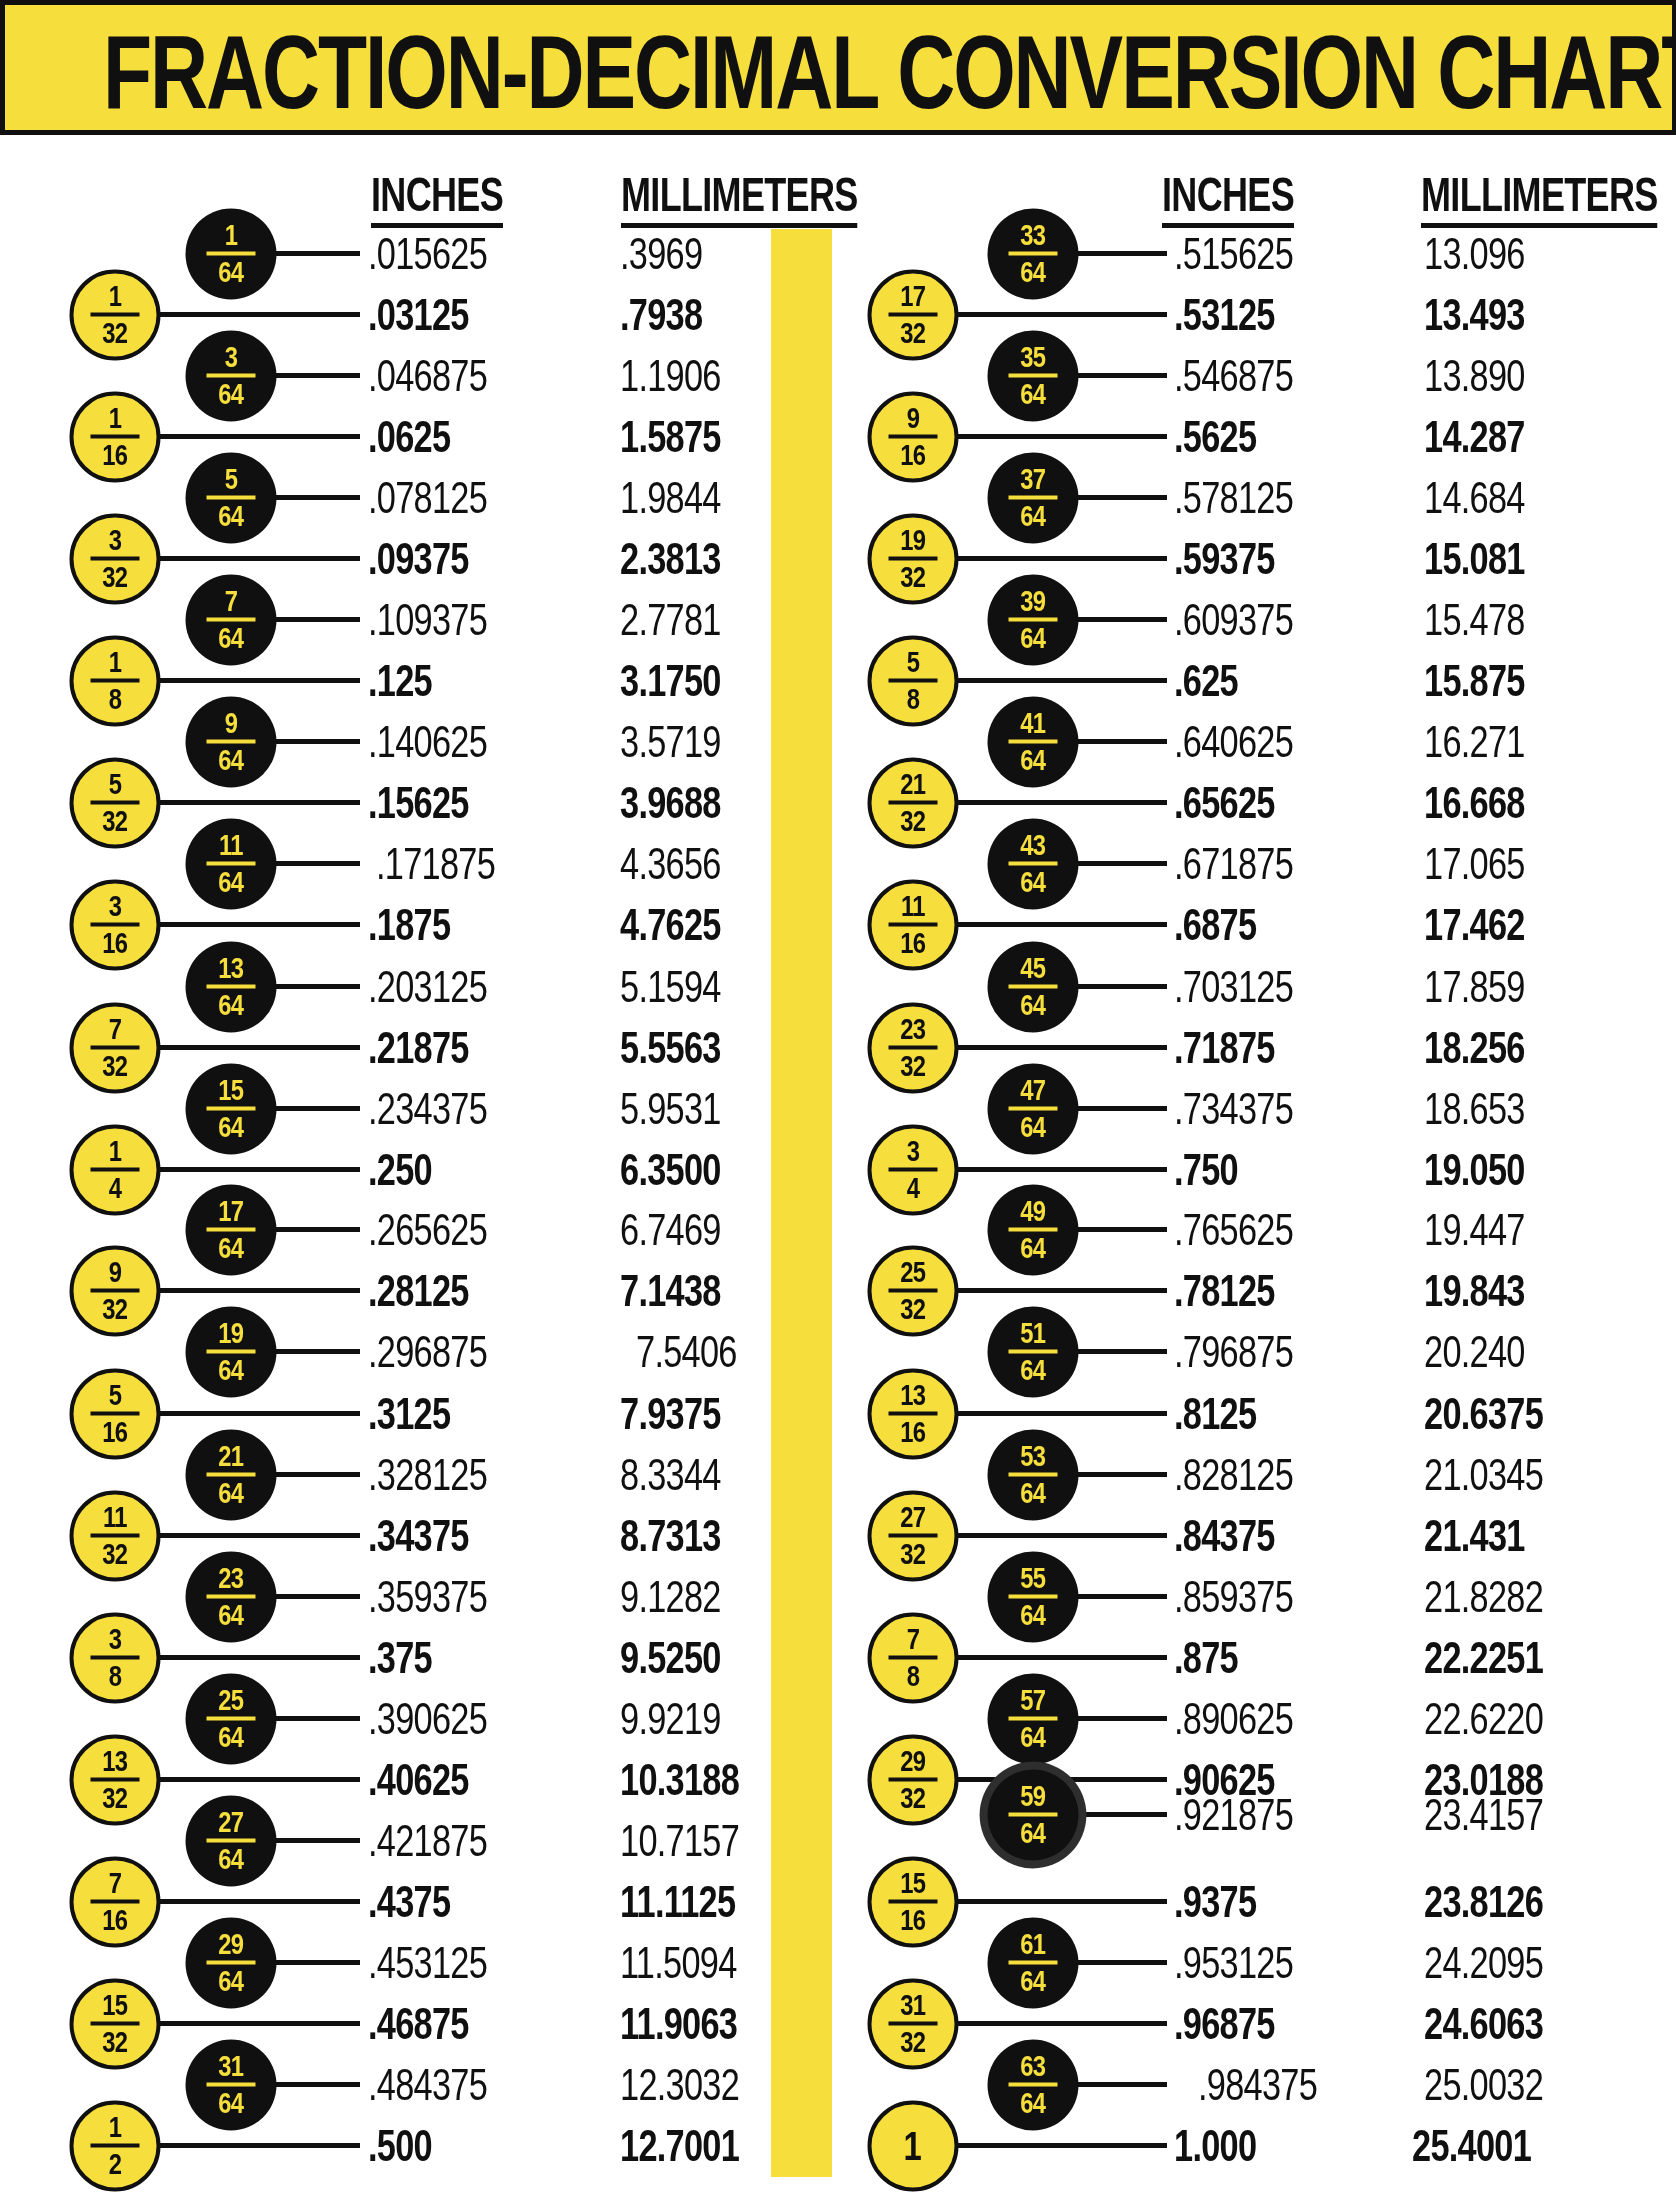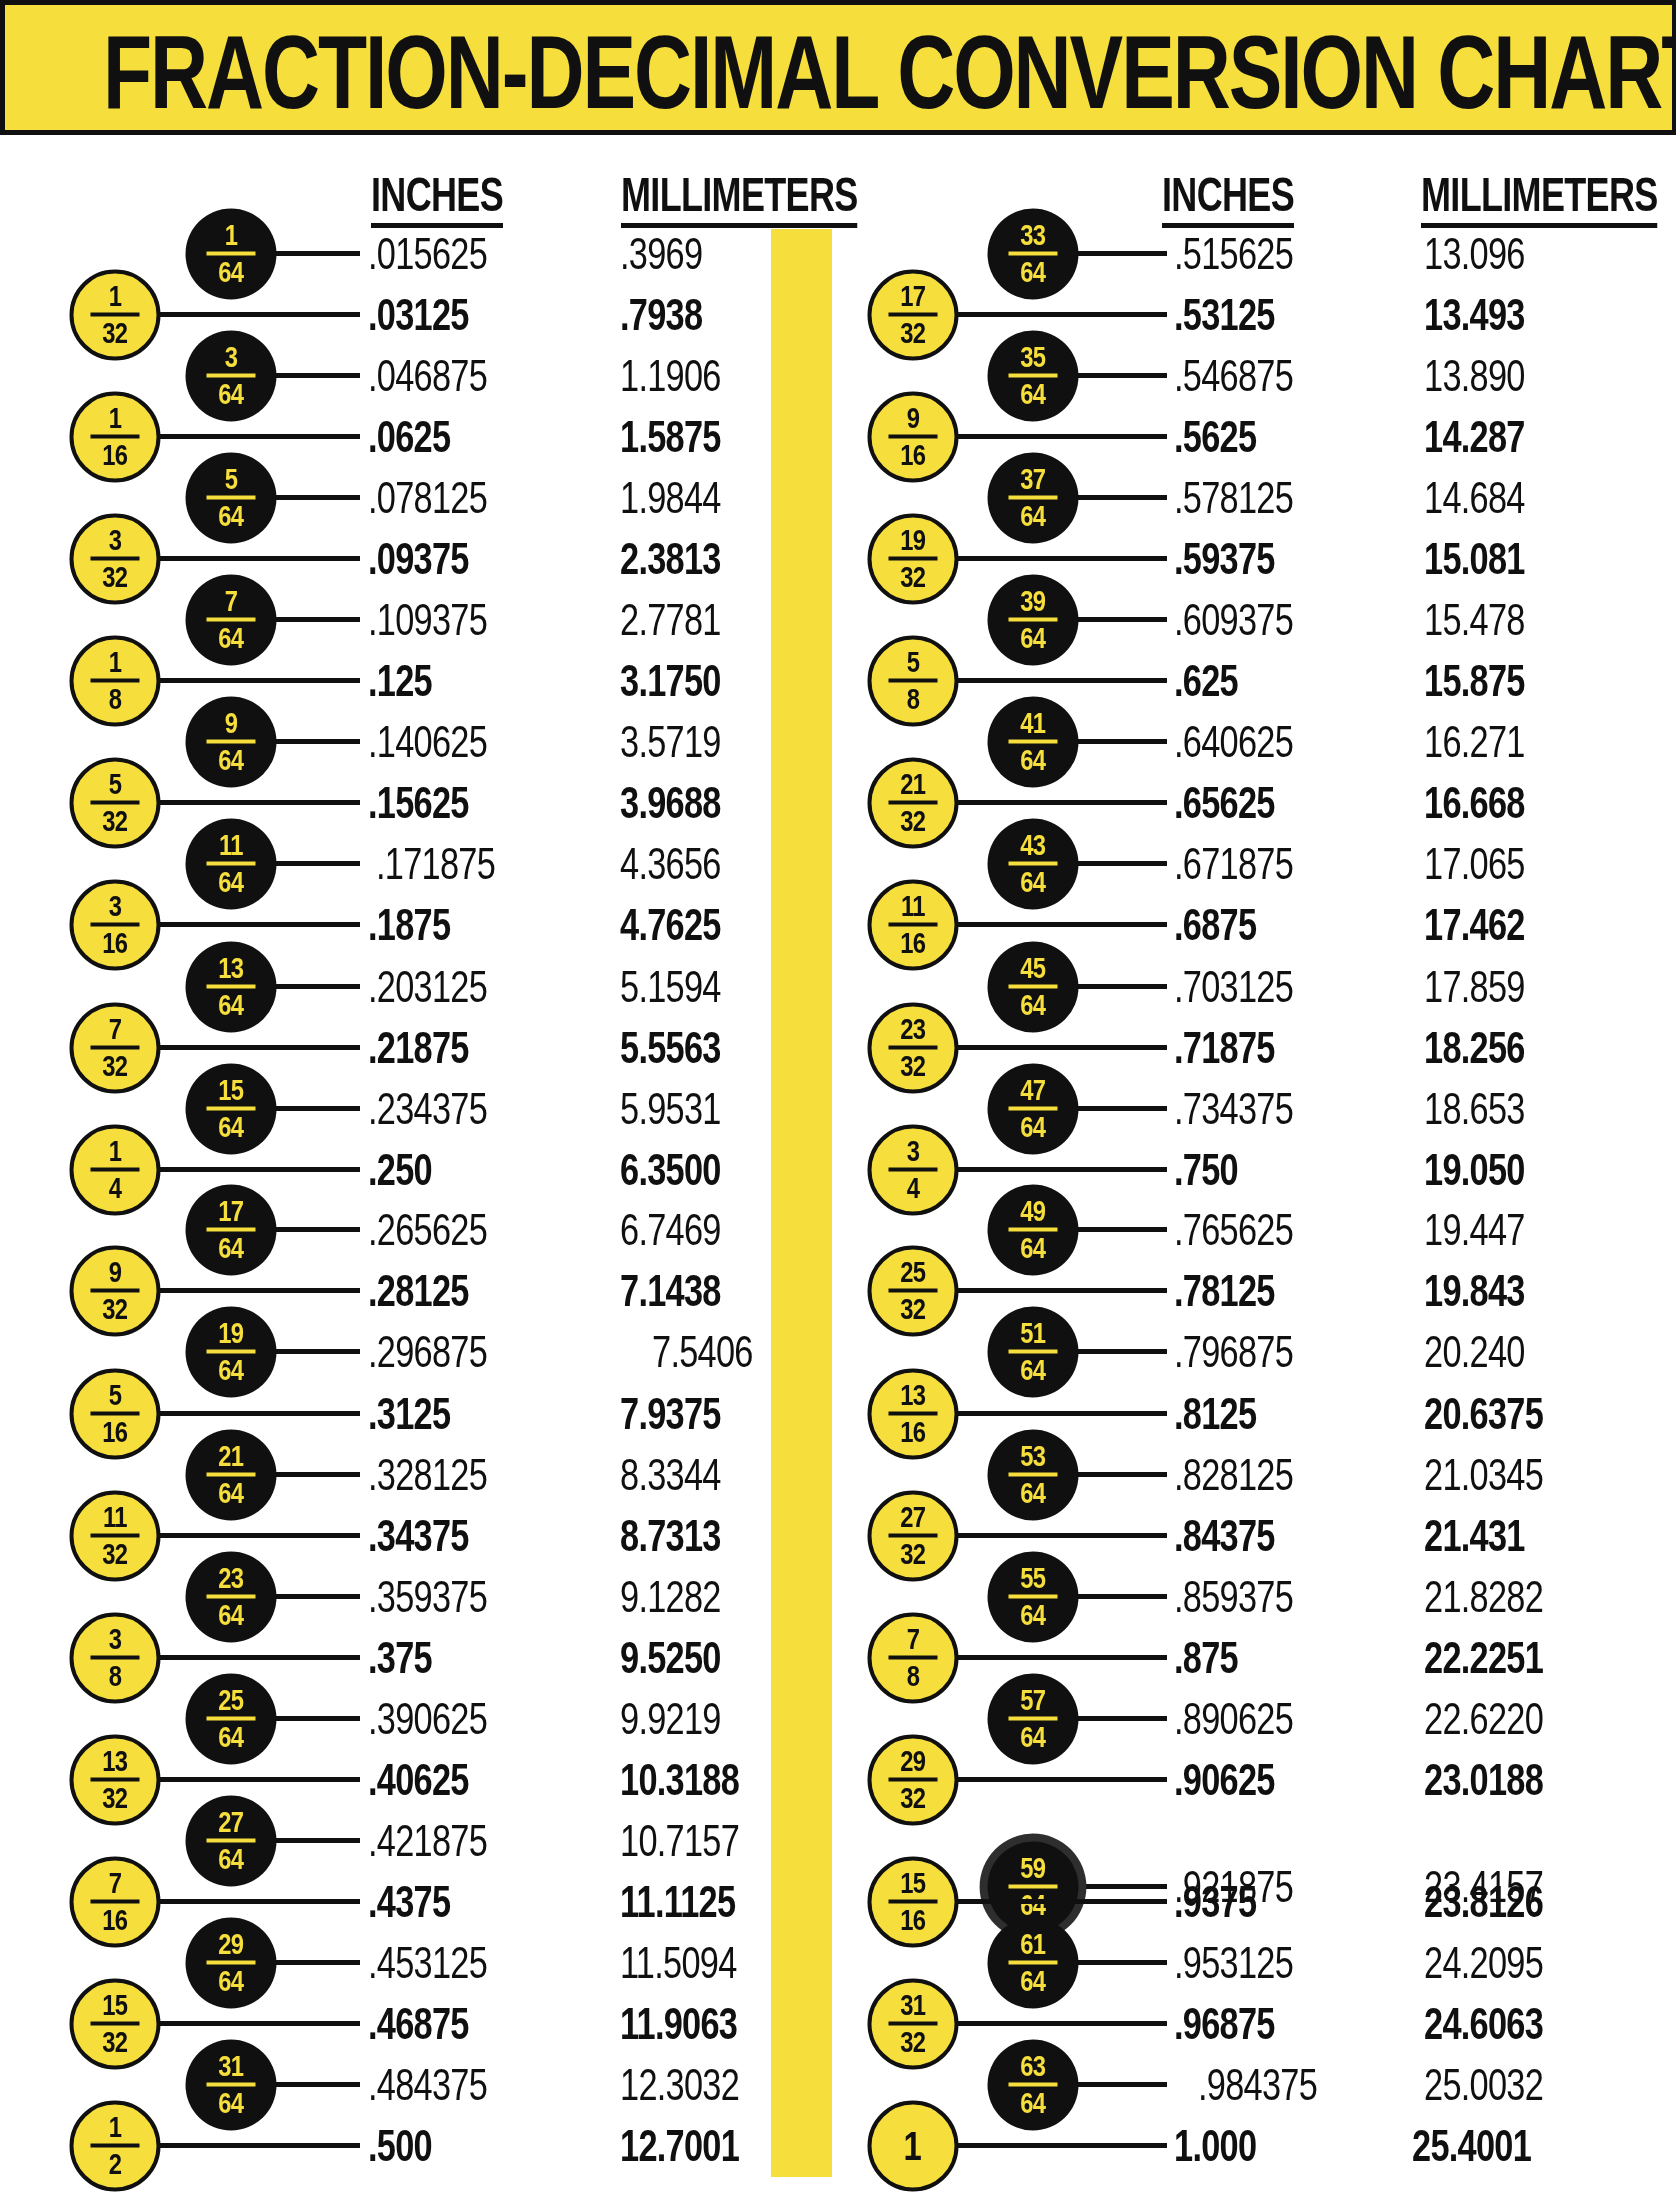--- a/index.html
+++ b/index.html
@@ -391,21 +391,21 @@
       <div class="circle black" style="left:231px">
         <span class="fr">
           <span class="num">19</span>
           <span class="bar"></span>
           <span class="den">64</span>
         </span>
       </div>
       <div class="val in " style="left:368px">
         <span class="cond">.296875</span>
       </div>
-      <div class="val mm " style="left:652px">
+      <div class="val mm " style="left:636px">
         <span class="cond">7.5406</span>
       </div>
     </div>
     <div class="row" style="top: 1383px;">
       <div class="line" style="left:115px;width:245px"></div>
       <div class="circle yellow" style="left:115px">
         <span class="fr">
           <span class="num">5</span>
           <span class="bar"></span>
           <span class="den">16</span>
@@ -1021,21 +1021,21 @@
           <span class="den">32</span>
         </span>
       </div>
       <div class="val in b" style="left:1174px">
         <span class="cond">.90625</span>
       </div>
       <div class="val mm b" style="left:1424px">
         <span class="cond">23.0188</span>
       </div>
     </div>
-    <div class="row" style="top: 1856px;">
+    <div class="row" style="top: 1784px;">
       <div class="line" style="left:1033px;width:134px"></div>
       <div class="circle black halo" style="left:1033px">
         <span class="fr">
           <span class="num">59</span>
           <span class="bar"></span>
           <span class="den">64</span>
         </span>
       </div>
       <div class="val in " style="left:1174px">
         <span class="cond">.921875</span>

